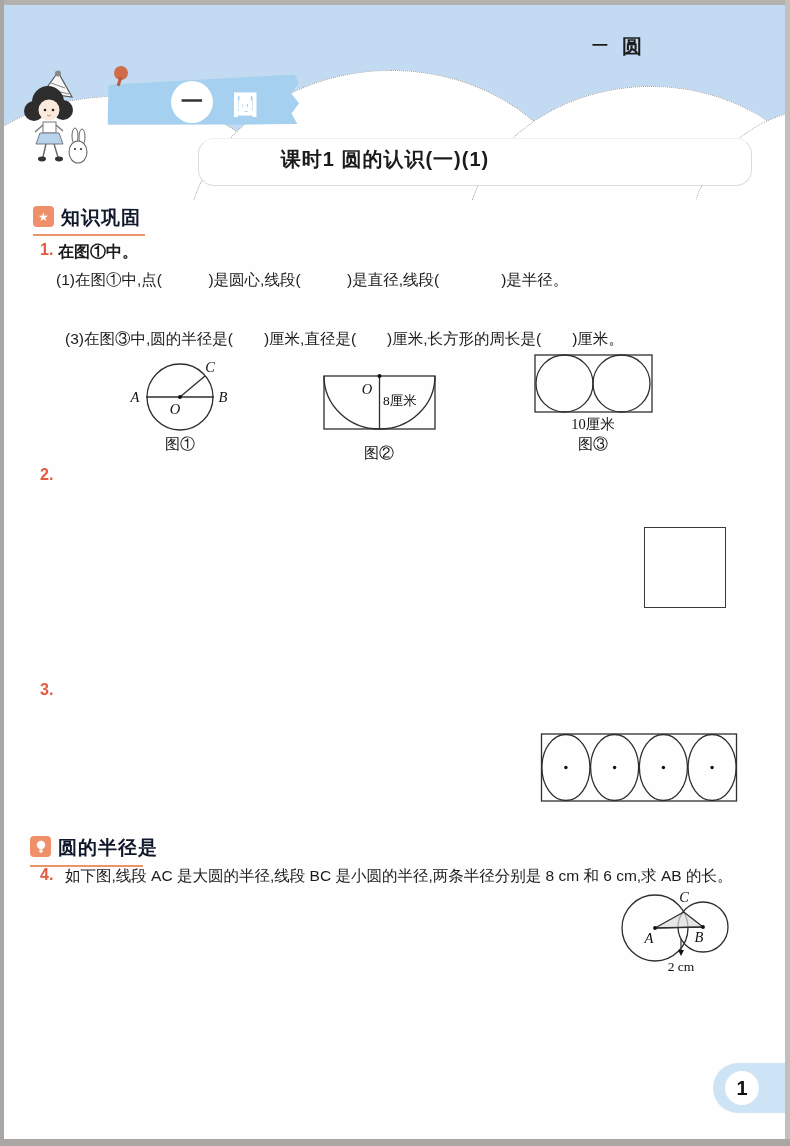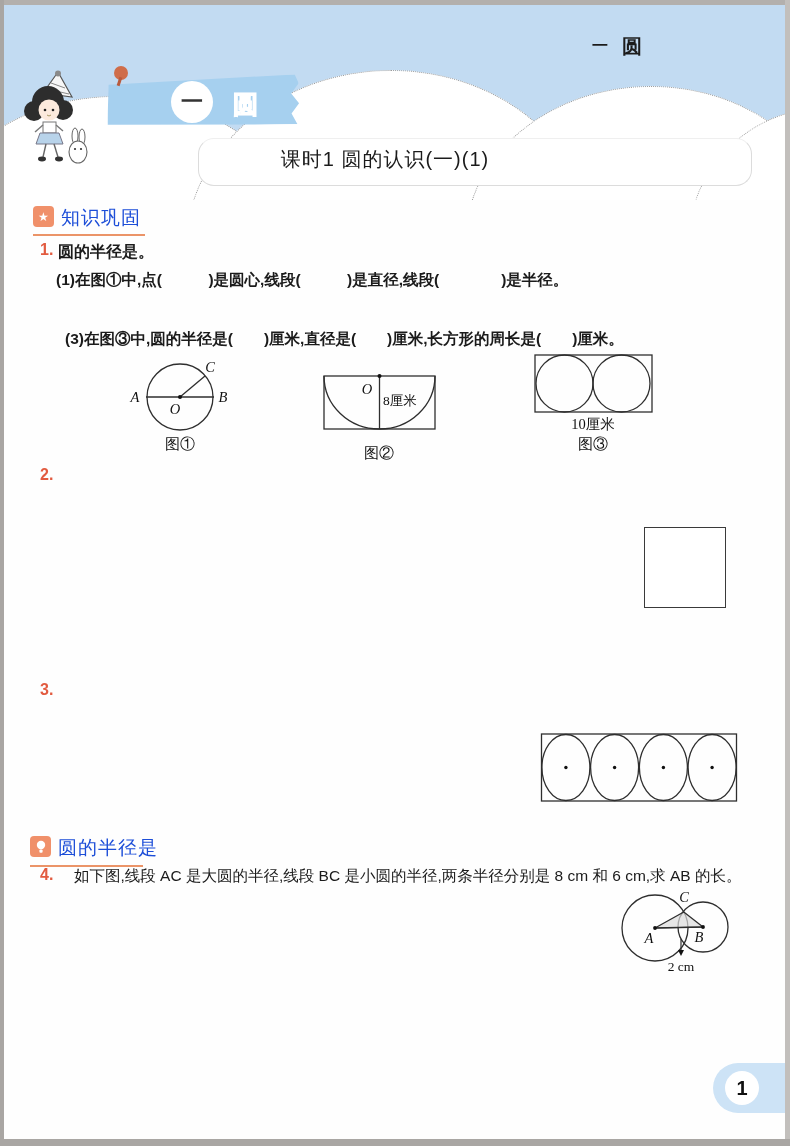--- a/index.html
+++ b/index.html
@@ -19,21 +19,21 @@
   .cloud{position:absolute;background:#fff;border:1.5px dotted #9a9a9a;border-radius:50%;}
   #cloud1{left:-70px;top:96px;width:370px;height:290px;}
   #cloud2{left:185px;top:70px;width:410px;height:360px;}
   #cloud3{left:465px;top:86px;width:370px;height:310px;}
   #cloud4{left:688px;top:108px;width:270px;height:270px;}
   #cloud-mask{left:0px;top:200px;width:790px;height:939px;background:#fefefe;}
 
   #title-card{left:198px;top:138px;width:552px;height:46px;background:#fff;
               border:1px solid #dcdcdc;border-top-color:#efefef;border-radius:16px;z-index:5;}
   #lesson-title{left:205px;top:146px;width:360px;text-align:center;font-size:20px;
-                font-weight:normal;z-index:6;letter-spacing:1px;}
+                font-weight:bold;z-index:6;letter-spacing:1px;}
 
   
   #unit-header{left:592px;top:33px;z-index:6;display:flex;align-items:center;font-weight:bold;}
   #unit-header .u1{font-size:16px;letter-spacing:0;}
   #unit-header .u2{font-size:20px;margin-left:14px;}
 
   
   #badge-tape{left:107px;top:76px;width:192px;height:50px;background:#a6d0ef;z-index:6;
       transform:rotate(-1deg);
       clip-path:polygon(1% 14%,98% 0%,100% 18%,96% 38%,100% 58%,96% 78%,99% 100%,0% 94%);}
@@ -42,49 +42,49 @@
   #badge-outline{left:233px;top:88px;z-index:7;font-size:25px;font-weight:bold;color:rgba(255,255,255,.25);
       -webkit-text-stroke:1.3px #fff;}
   #pushpin{left:114px;top:66px;width:14px;height:14px;background:#cf6d4a;border-radius:50%;z-index:8;}
   #pushpin::after{content:"";position:absolute;left:4px;top:11px;width:3px;height:9px;background:#b85b3e;transform:rotate(18deg);}
 
   #mascot{left:18px;top:70px;z-index:7;}
 
   
   .sec-icon{width:21px;height:21px;border-radius:4px;background:#f0906a;z-index:10;
             display:flex;align-items:center;justify-content:center;color:#fff;font-size:12px;}
-  .sec-title{font-size:19px;font-weight:normal;color:#1d4ed8;z-index:10;letter-spacing:1px;}
+  .sec-title{font-size:19px;font-weight:bold;color:#0f172a;z-index:10;letter-spacing:1px;}
   .sec-underline{height:2px;background:#eb9468;z-index:10;}
   #k-icon{left:33px;top:206px;}
   #k-title{left:61px;top:205px;}
   #k-underline{left:33px;top:234px;width:112px;}
   #t-icon{left:30px;top:836px;}
   #t-title{left:58px;top:835px;}
   #t-underline{left:30px;top:865px;width:113px;}
 
   .qnum{font-size:16px;font-weight:bold;color:#e25b40;z-index:10;}
   .qtext{font-size:15.5px;z-index:10;line-height:22px;}
   .qprompt{font-weight:bold;font-size:16px;}
-  .pre{white-space:pre;font-weight:bold;}
+  .pre{white-space:pre;}
 
   #q1-num{left:40px;top:241px;}
   #q1-prompt{left:58px;top:241px;}
   #q1-l1{left:56px;top:269px;}
   #q1-l2{left:56px;top:299px;}
   #q1-l3{left:56px;top:328px;margin-left:9px;}
 
   #q2-num{left:40px;top:466px;}
   #q2-text{left:58px;top:465px;width:666px;font-size:16px;line-height:34px;}
   #q2-square{left:644px;top:527px;width:80px;height:79px;border:1.4px solid #3a3a3a;z-index:10;background:#fff;}
 
   #q3-num{left:40px;top:681px;}
   #q3-text{left:58px;top:680px;width:710px;}
 
   #q4-num{left:40px;top:866px;}
-  #q4-text{left:74px;top:865px;width:712px;}
+  #q4-text{left:65px;top:865px;width:712px;}
 
   .figsvg{position:absolute;z-index:10;}
   #fig1{left:118px;top:350px;}
   #fig2{left:313px;top:366px;}
   #fig3{left:526px;top:348px;}
   #q3-fig{left:540px;top:732px;}
   #q4-fig{left:611px;top:887px;}
 
   .fstroke{fill:none;stroke:#2e2e2e;stroke-width:1.3;}
   .fdot{fill:#111;}
@@ -149,21 +149,21 @@
   <div id="badge-outline" class="abs">圆</div>
 
   <div id="title-card" class="abs"></div>
   <div id="lesson-title" class="abs">课时1  圆的认识(一)(1)</div>
 
   <div id="k-icon" class="abs sec-icon">★</div>
   <div id="k-title" class="abs sec-title">知识巩固</div>
   <div id="k-underline" class="abs sec-underline"></div>
 
   <div id="q1-num" class="abs qnum">1.</div>
-  <div id="q1-prompt" class="abs qtext qprompt">圆的半径是。</div>
+  <div id="q1-prompt" class="abs qtext qprompt">在图①中。</div>
   <div id="q1-l1" class="abs qtext pre">(1)在图①中,点(　　　)是圆心,线段(　　　)是直径,线段(　　　　)是半径。</div>
   <div id="q1-l3" class="abs qtext pre">(3)在图③中,圆的半径是(　　)厘米,直径是(　　)厘米,长方形的周长是(　　)厘米。</div>
 
   <svg id="fig1" class="figsvg" width="120" height="105" viewBox="0 0 120 105">
     <circle cx="62" cy="47" r="33" class="fstroke"></circle>
     <line x1="28" y1="47" x2="96" y2="47" class="fstroke"></line>
     <line x1="62" y1="47" x2="87" y2="26" class="fstroke"></line>
     <circle cx="62" cy="47" r="2" class="fdot"></circle>
     <text x="17" y="52" class="lbl-var" text-anchor="middle">A</text>
     <text x="105" y="52" class="lbl-var" text-anchor="middle">B</text>

